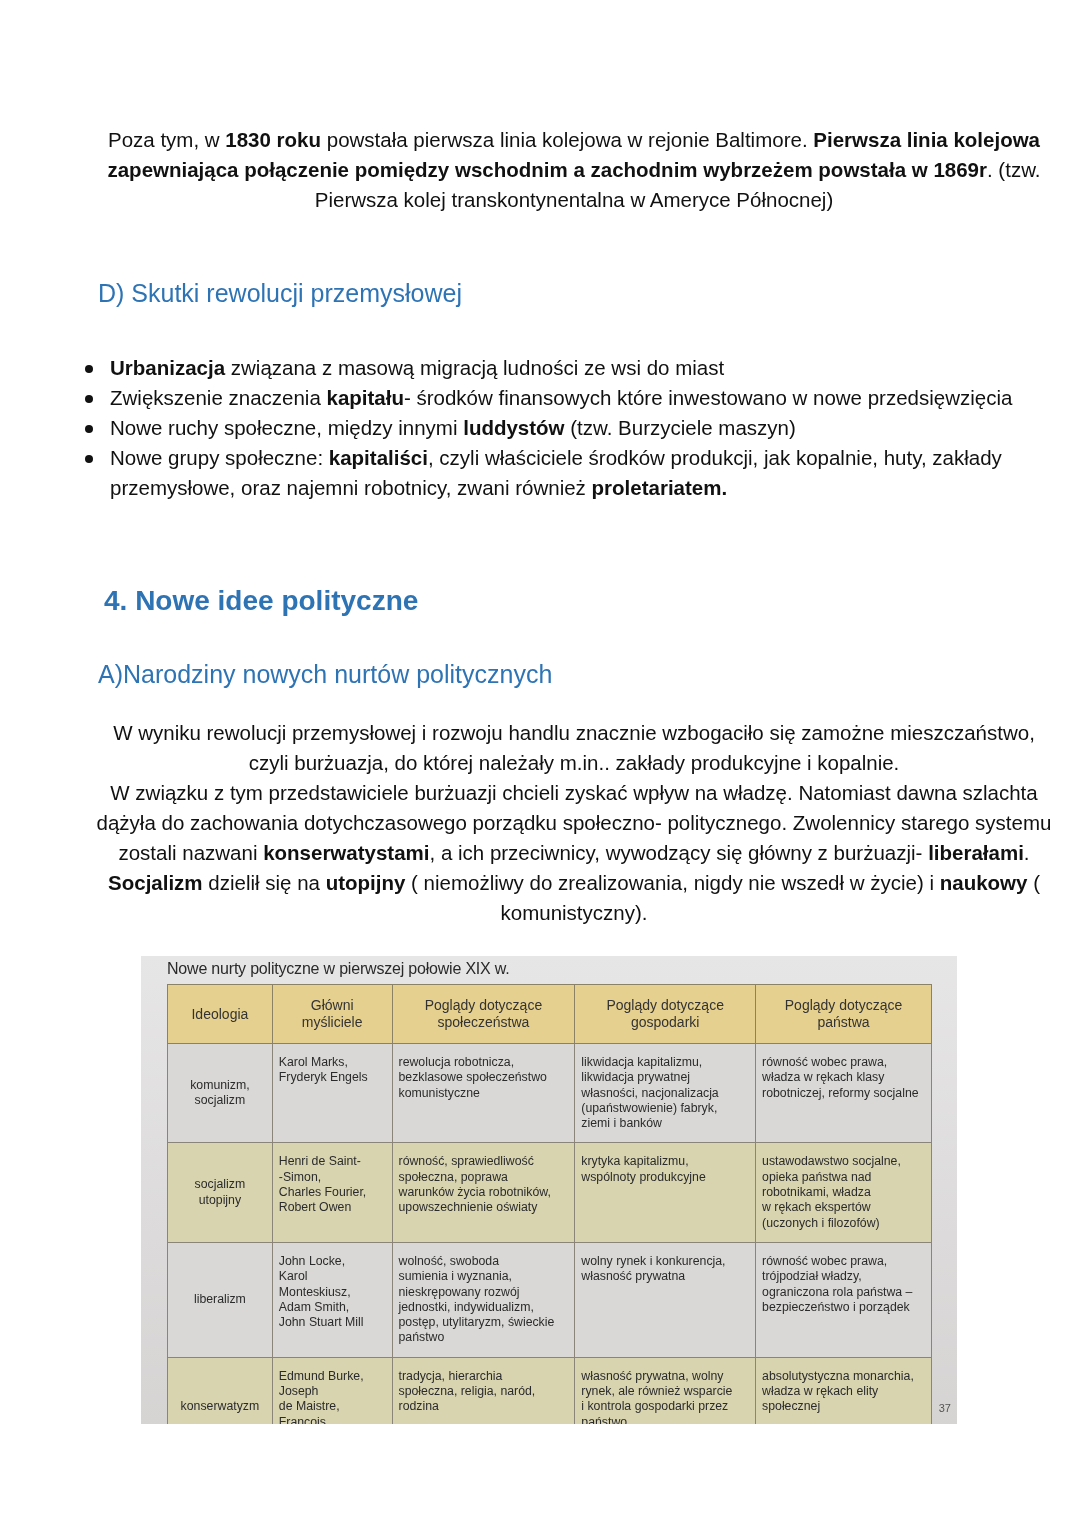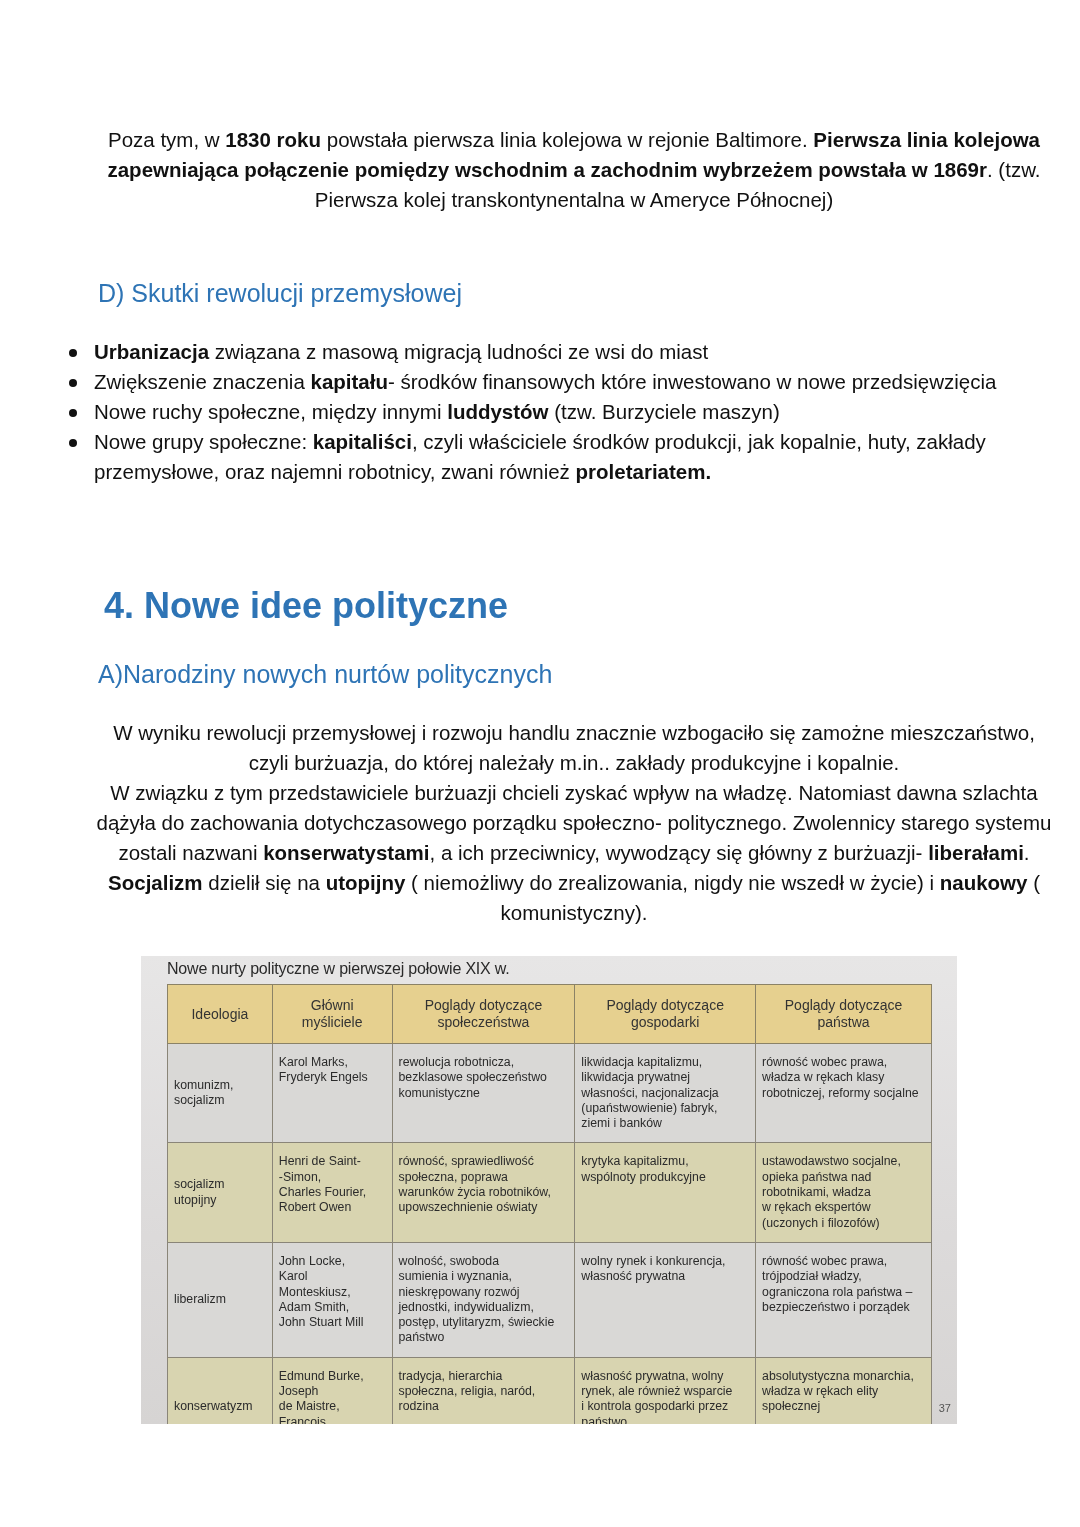--- a/index.html
+++ b/index.html
@@ -1,36 +1,36 @@
 <!DOCTYPE html>
 <html><head>
 <meta charset="utf-8">
 <style>
   html, body { margin: 0; padding: 0; background: #ffffff; }
   body { width: 1080px; height: 1527px; position: relative; overflow: hidden;
          font-family: "Liberation Sans", sans-serif; color: #111; }
   .para { position: absolute; left: 94px; width: 960px; font-size: 20.5px; line-height: 30px; text-align: center; }
   .para b { font-weight: bold; }
   .h-sub { position: absolute; left: 94px; color: #2e74b5; font-size: 25px; font-weight: normal; margin: 4px; }
-  .h-main { position: absolute; left: 104px; color: #2e74b5; font-size: 36px; font-weight: bold; margin: 0; }
-  ul.bullets { position: absolute; left: 60px; top: 337px; width: 1000px; margin: 0; padding: 0; list-style: none;
+  .h-main { position: absolute; left: 104px; color: #2e74b5; font-size: 28px; font-weight: bold; margin: 0; }
+  ul.bullets { position: absolute; left: 60px; top: 337px; width: 1000px; margin: 16px; padding: 0; list-style: none;
                font-size: 20.5px; line-height: 30px; }
   ul.bullets li { position: relative; padding-left: 34px; }
   ul.bullets li .dot { position: absolute; left: 9px; top: 12px; width: 8px; height: 8px; border-radius: 50%; background: #111; }
   ul.bullets b { font-weight: bold; }
 
   .photo { position: absolute; left: 141px; top: 956px; width: 816px; height: 468px;
            background: linear-gradient(180deg, #e7e6e6 0%, #dcdada 60%, #d6d4d3 100%); overflow: hidden; }
   .photo-caption { position: absolute; left: 26px; top: 4px; font-size: 16px; color: #2a2a2a; letter-spacing: -0.2px; }
   table.ideo { position: absolute; left: 26px; top: 28px; width: 765px; border-collapse: collapse;
                font-size: 12.3px; line-height: 15.3px; color: #2b2b2b; }
   table.ideo th { background: #e6d08f; font-weight: normal; font-size: 14px; line-height: 17px; color: #333;
                   border: 1px solid #8b8266; padding: 4px 6px; height: 50px; vertical-align: middle; text-align: center; }
   table.ideo td { border: 1px solid #8a8578; padding: 11px 6px; vertical-align: top; text-align: left; }
-  table.ideo td.ideo-name { text-align: left; vertical-align: middle; }
+  table.ideo td.ideo-name { text-align: center; vertical-align: middle; }
   table.ideo tr.grey td { background: #d9d8d6; }
   table.ideo tr.olive td { background: #d8d4b0; }
   .cell-line { display: block; white-space: nowrap; }
   .page-num { position: absolute; right: 6px; bottom: 10px; font-size: 11px; color: #555; }
 </style>
 </head>
 <body>
 
 <div class="para" style="top:125px;"><span>Poza tym, w </span><b>1830 roku</b><span> powstała pierwsza linia kolejowa w rejonie Baltimore. </span><b>Pierwsza linia kolejowa zapewniająca połączenie pomiędzy wschodnim a zachodnim wybrzeżem powstała w 1869r</b><span>. (tzw. Pierwsza kolej transkontynentalna w Ameryce Północnej)</span></div>
 

